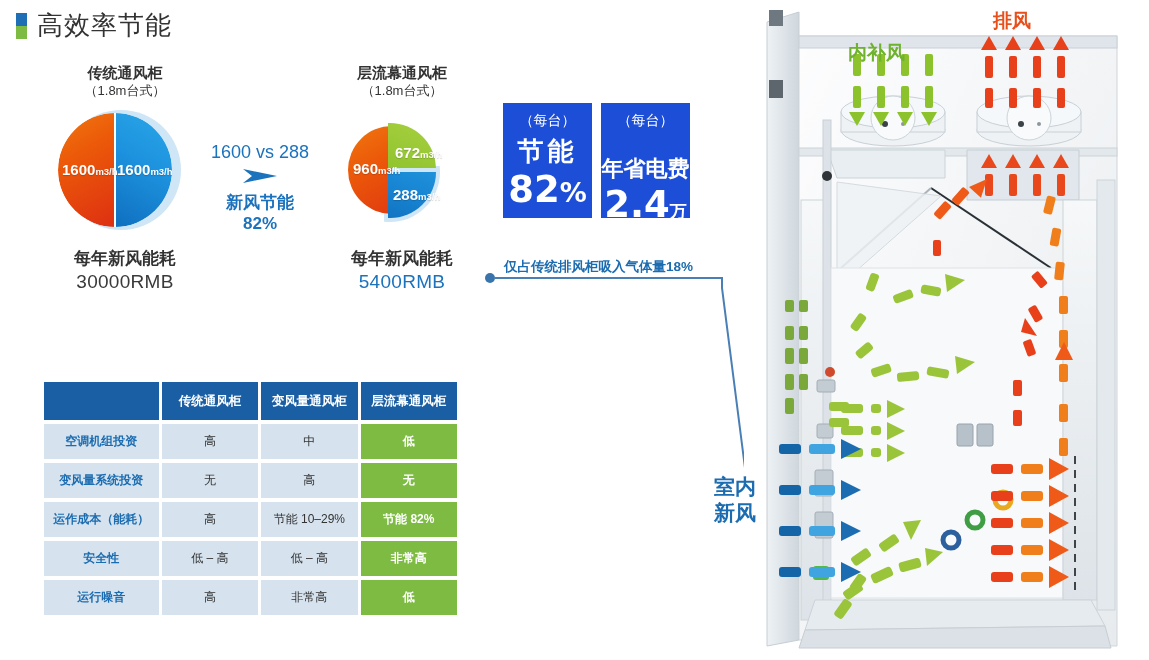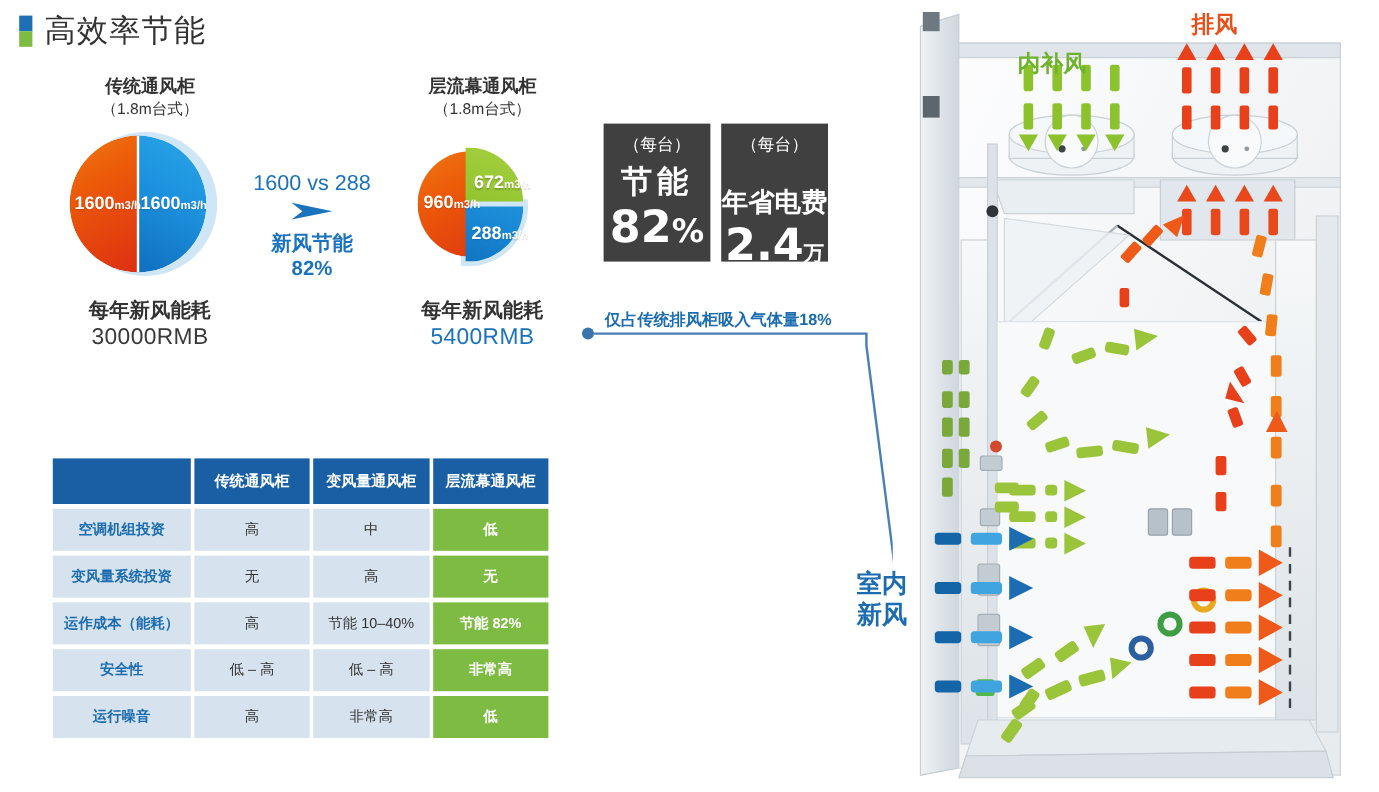--- a/index.html
+++ b/index.html
@@ -40,21 +40,21 @@
   .chart-foot .cf-1 { font-size:17px; font-weight:700; color:#333; display:block; }
   .chart-foot .cf-2 { font-size:19px; display:block; letter-spacing:.3px; }
 
   
   .vs-block { position:absolute; text-align:center; color:#1b72bd; }
   .vs-top { font-size:18px; font-weight:400; white-space:nowrap;text-align:center; }
   .vs-b1 { font-size:17px; font-weight:700; }
   .vs-b2 { font-size:17px; font-weight:700; }
 
   
-  .badge { position:absolute; background:#404040; color:#fff; text-align:center; }
+  .badge { position:absolute; background:#1d4ed8; color:#fff; text-align:center; }
   .badge .b-top { font-size:14px; display:block; margin-top:9px; letter-spacing:0px; }
   .badge .b-mid { font-size:26px; font-weight:700; display:block; letter-spacing:4px; margin-top:4px;}
   .badge .b-mid.small { font-size:22px; letter-spacing:0px;margin-top:24px; }
   .badge .b-big { font-size:37px; font-weight:700; display:block; line-height:1; margin-top:2px; font-family:"DejaVu Sans", sans-serif; }
   .badge .b-big .suffix { font-size:17px; font-weight:700; }
   table.cmp { position:absolute; left:41px; top:378px; border-collapse:separate; border-spacing:3px 4px; width:419px; }
   table.cmp th, table.cmp td { text-align:center; vertical-align:middle; font-size:12px; padding:0 2px; }
   table.cmp thead th { background:#1a5fa4; color:#fff; height:38px; font-weight:700; font-size:12.5px; }
   table.cmp thead th.blank { background:#1a5fa4; }
   table.cmp td.rowhead { background:#d6e3ef; color:#1b6cb0; font-weight:700; width:113px; height:35px; line-height:1.25;}
@@ -490,21 +490,21 @@
         </tr>
         <tr>
           <td class="rowhead">变风量系统投资</td>
           <td class="val">无</td>
           <td class="val">高</td>
           <td class="green">无</td>
         </tr>
         <tr>
           <td class="rowhead">运作成本（能耗）</td>
           <td class="val">高</td>
-          <td class="val">节能 10–40%</td>
+          <td class="val">节能 10–29%</td>
           <td class="green">节能 82%</td>
         </tr>
         <tr>
           <td class="rowhead">安全性</td>
           <td class="val">低 – 高</td>
           <td class="val">低 – 高</td>
           <td class="green">非常高</td>
         </tr>
         <tr>
           <td class="rowhead">运行噪音</td>

